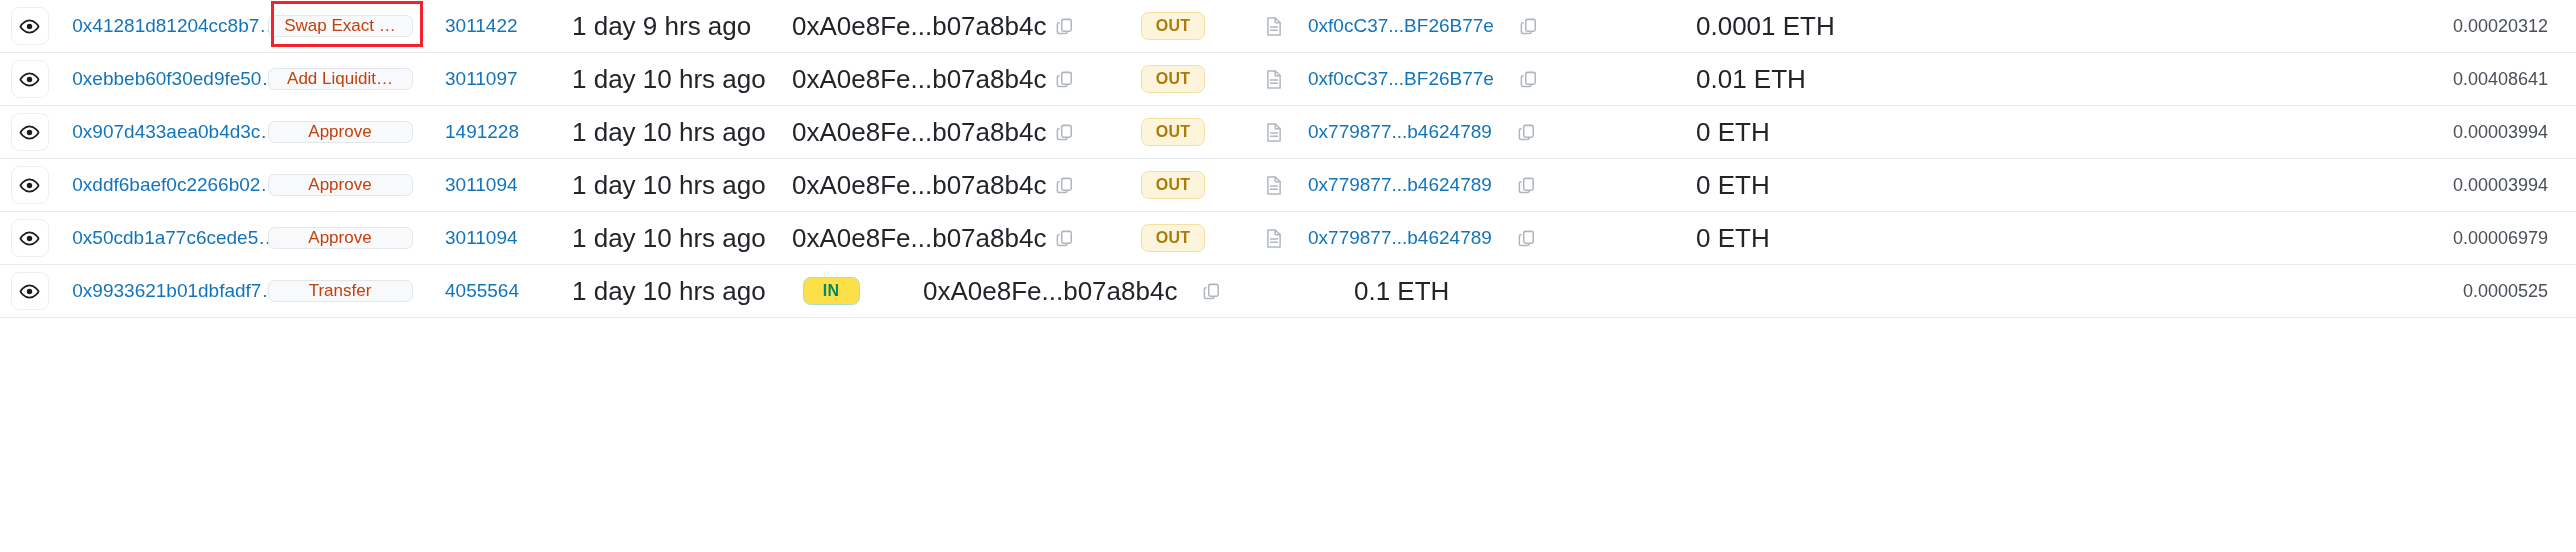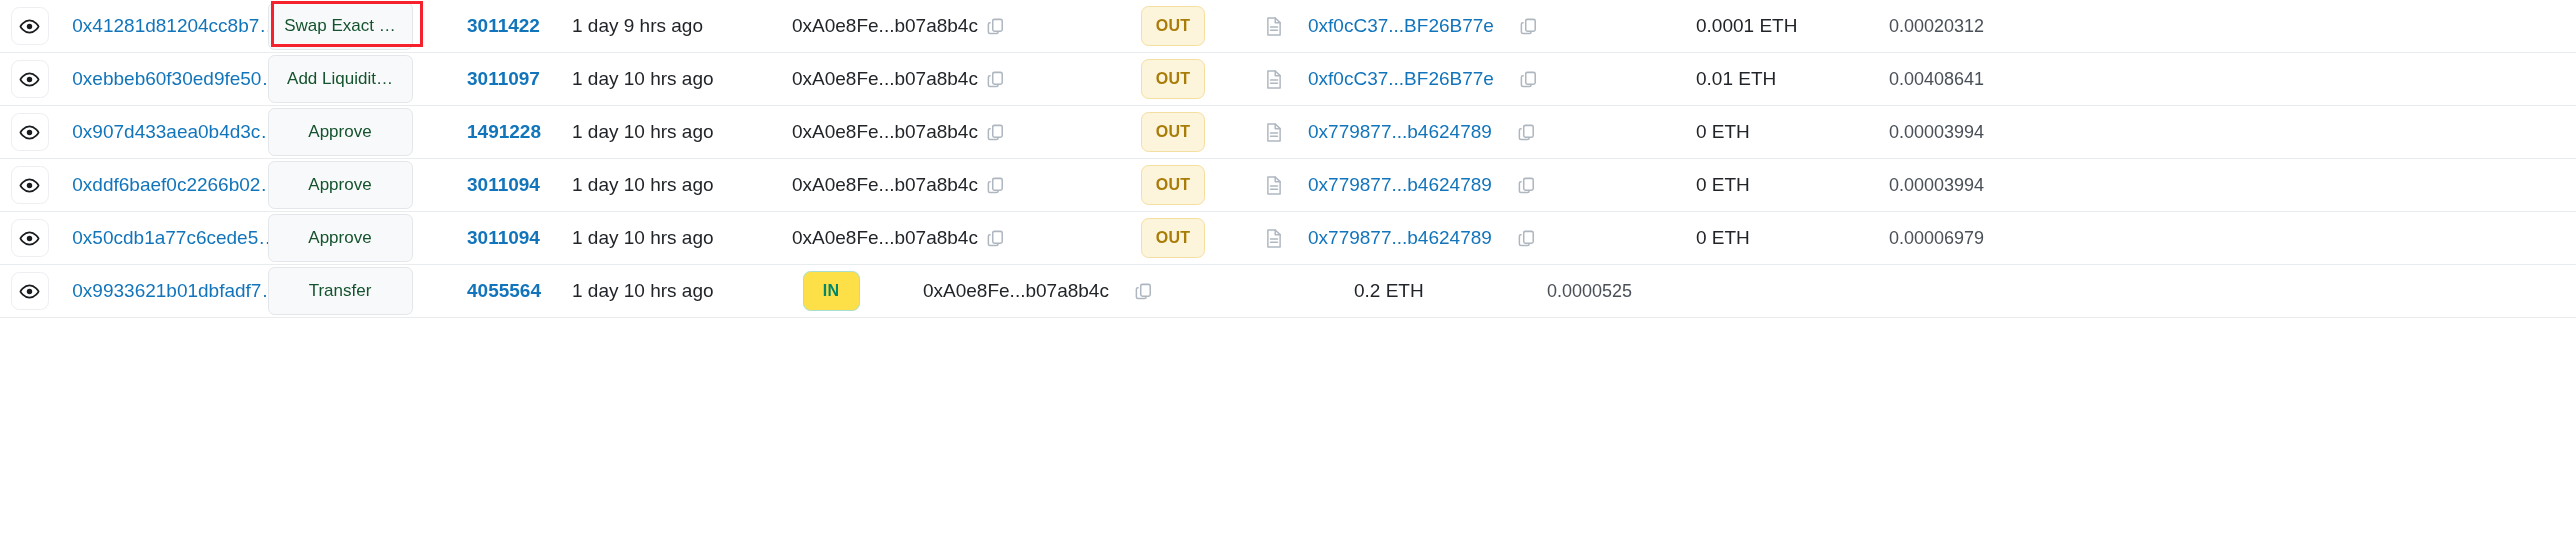--- a/index.html
+++ b/index.html
@@ -24,27 +24,27 @@
     display: flex;
     align-items: center;
     border-bottom: 0.9px solid #e9ecef;
     background: #ffffff;
     position: relative;
   }
   
   .c-eye    { width: 59px;  flex: 0 0 59px;  display: flex; justify-content: center; align-items: center; }
   .c-hash   { width: 198px; flex: 0 0 198px; padding-left: 13.3px; }
   .c-method { width: 166px; flex: 0 0 166px; display: flex; justify-content: center; align-items: center; }
-  .c-block  { width: 114px; flex: 0 0 114px; padding-left: 44px; font-weight: bold; }
+  .c-block  { width: 114px; flex: 0 0 114px; padding-left: 22px; }
   .c-age    { width: 233px; flex: 0 0 233px; padding-left: 35px; }
   .c-from   { width: 342px; flex: 0 0 342px; padding-left: 22px; display: flex; align-items: center; gap: 8.5px; }
   .c-dir    { width: 122px; flex: 0 0 122px; display: flex; justify-content: center; align-items: center; }
   .c-to     { width: 427px; flex: 0 0 427px; padding-left: 31px; display: flex; align-items: center; gap: 25px; }
   .c-value  { width: 228px; flex: 0 0 228px; padding-left: 35px; }
-  .c-fee    { flex: 1 1 auto; padding-right: 39px; display: flex; align-items: center; }
+  .c-fee    { flex: 1 1 auto; padding-right: 28px; display: flex; justify-content: flex-end; align-items: center; }
 
   
   .eye-btn {
     width: 38px; height: 38px;
     border: 0.9px solid #eceef1;
     border-radius: 8.5px;
     background: #ffffff;
     display: flex; align-items: center; justify-content: center;
     cursor: pointer;
   }
@@ -53,52 +53,52 @@
   
   .link {
     color: #1275bb;
     font-size: 19px;
     text-decoration: none;
     white-space: nowrap;
     cursor: pointer;
   }
   .plain {
     color: #212529;
-    font-size: 19px;
+    font-size: 26px;
     white-space: nowrap;
   }
   .muted {
     color: #495057;
     font-size: 18px;
     white-space: nowrap;
   }
 
   
   .method-btn {
     min-width: 145px;
     max-width: 145px;
-    height: 48px;
+    height: 22px;
     border: 0.9px solid #e3e6ea;
     border-radius: 6.6px;
     background: #f8f9fa;
-    color: #14532d;
+    color: #c2410c;
     font-size: 17px;
     font-family: "Liberation Sans", sans-serif;
     display: flex; align-items: center; justify-content: center;
     white-space: nowrap;
     overflow: hidden;
     text-overflow: ellipsis;
     cursor: pointer;
     padding: 0 16px;
   }
 
   
   .badge {
     min-width: 57px;
-    height: 40px;
+    height: 28px;
     padding: 0 13.3px;
     border-radius: 7.6px;
     font-size: 16px;
     font-weight: bold;
     display: flex; align-items: center; justify-content: center;
     letter-spacing: 0.3px;
   }
   .badge.out { background: #fdf4dc; border: 0.9px solid #f5dfa0; color: #a97c07; }
   .badge.in  { background: #fde047; border: 0.9px solid #a9ded0; color: #00876c; }
 
@@ -385,19 +385,19 @@
       </div>
       <div class="c-to">
         <span class="plain">0xA0e8Fe...b07a8b4c</span>
         <span>
           <svg class="copy-icon" viewBox="0 0 24 24" fill="none" stroke="#aeb6bf" stroke-width="1.9" stroke-linecap="round" stroke-linejoin="round">
             <rect x="8.5" y="3" width="12" height="15" rx="2.2"></rect>
             <path d="M5.2 7.2H5a2 2 0 0 0-2 2v9.6a2 2 0 0 0 2 2h8.3a2 2 0 0 0 2-2v-.2"></path>
           </svg>
         </span>
       </div>
-      <div class="c-value"><span class="plain">0.2 ETH</span></div>
+      <div class="c-value"><span class="plain">0.1 ETH</span></div>
       <div class="c-fee">
         <span class="muted">0.0000525</span>
       </div>
     </div>
   </div>
 
 
 </body></html>

